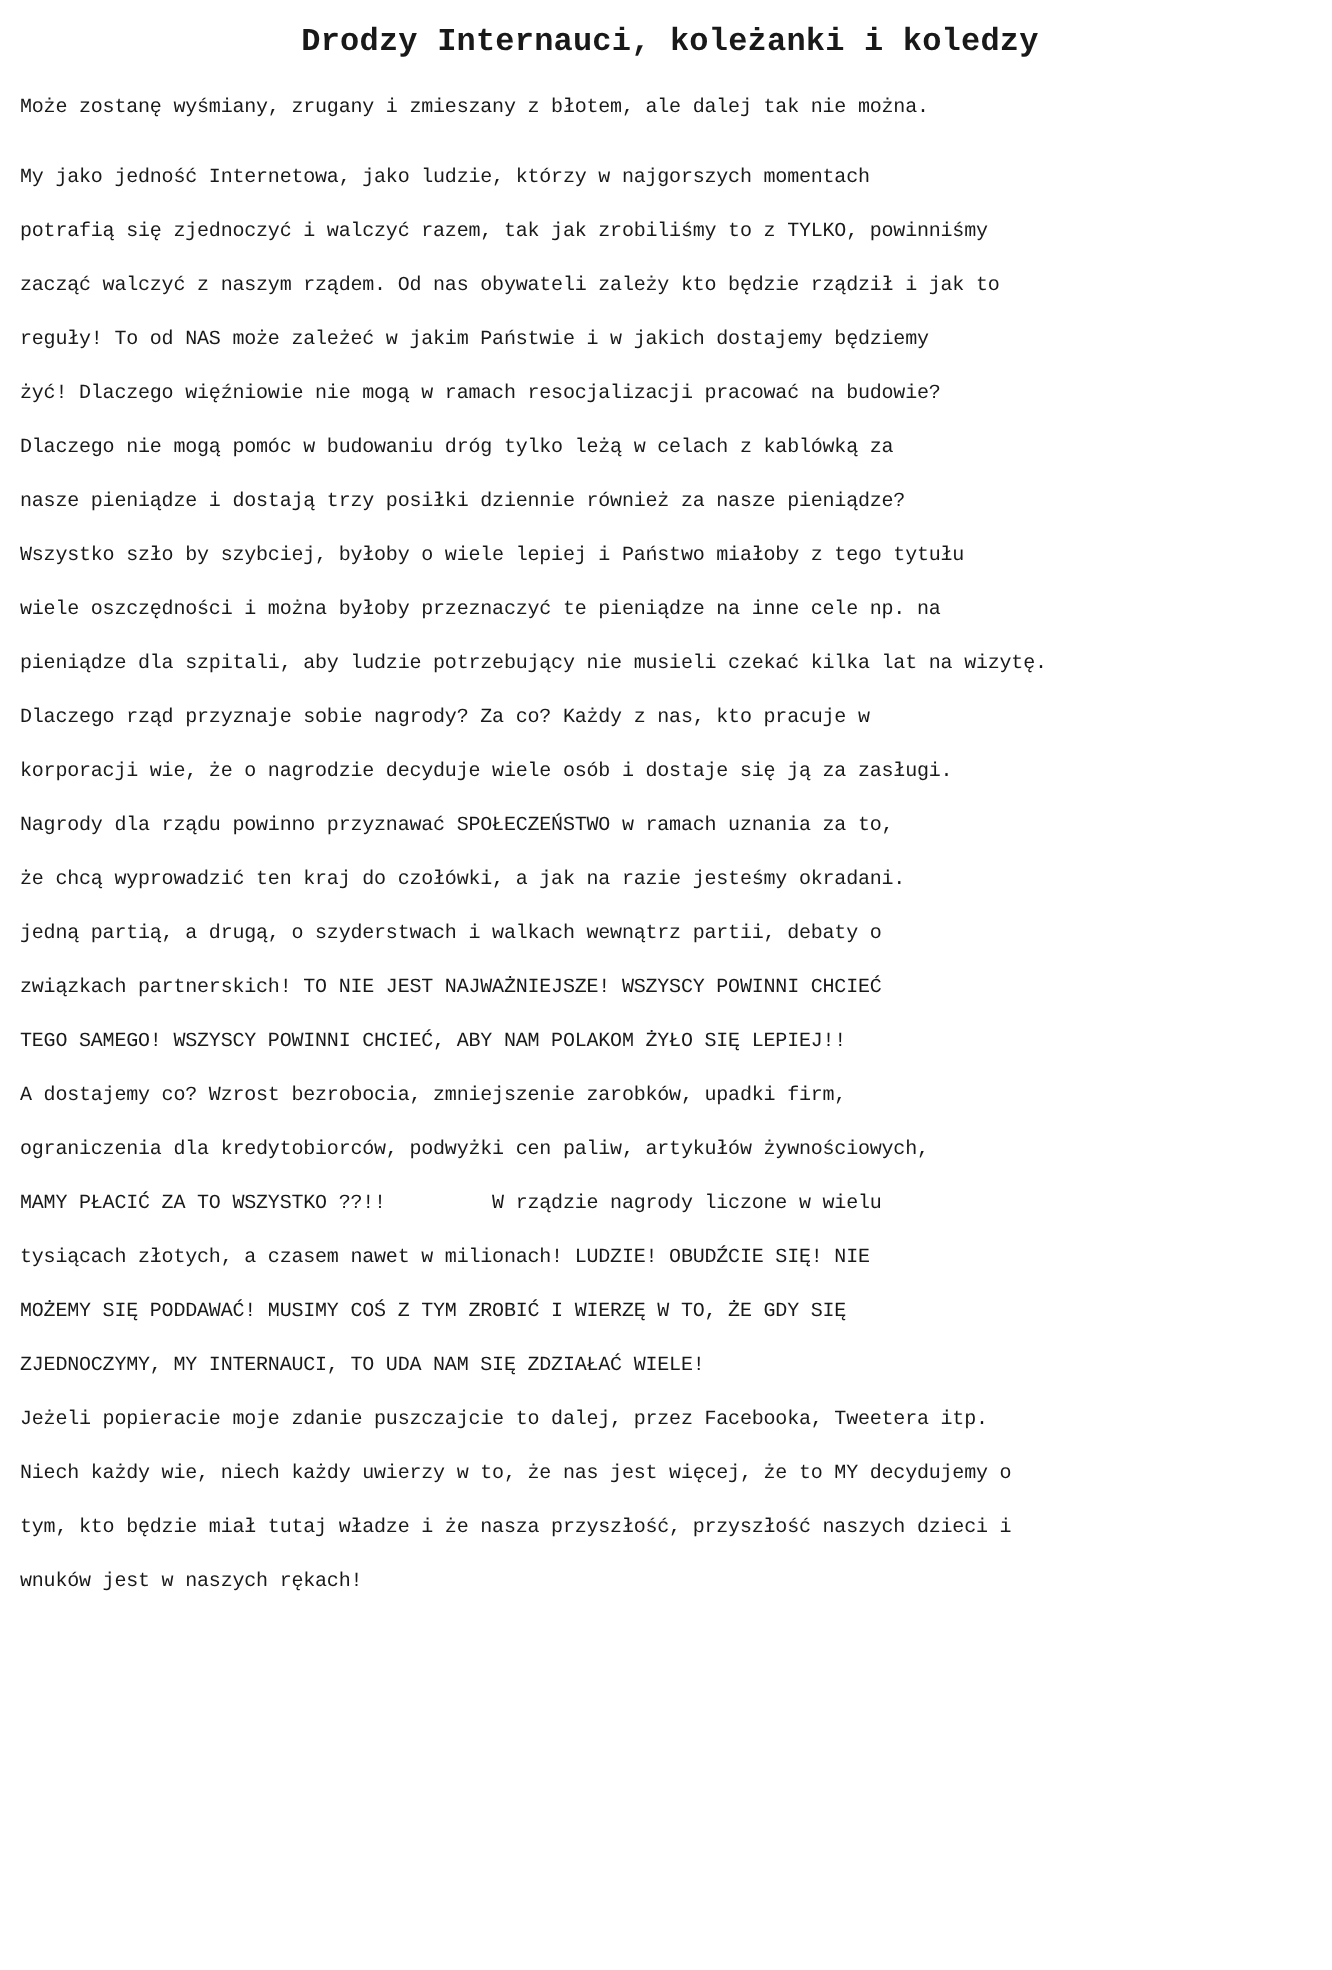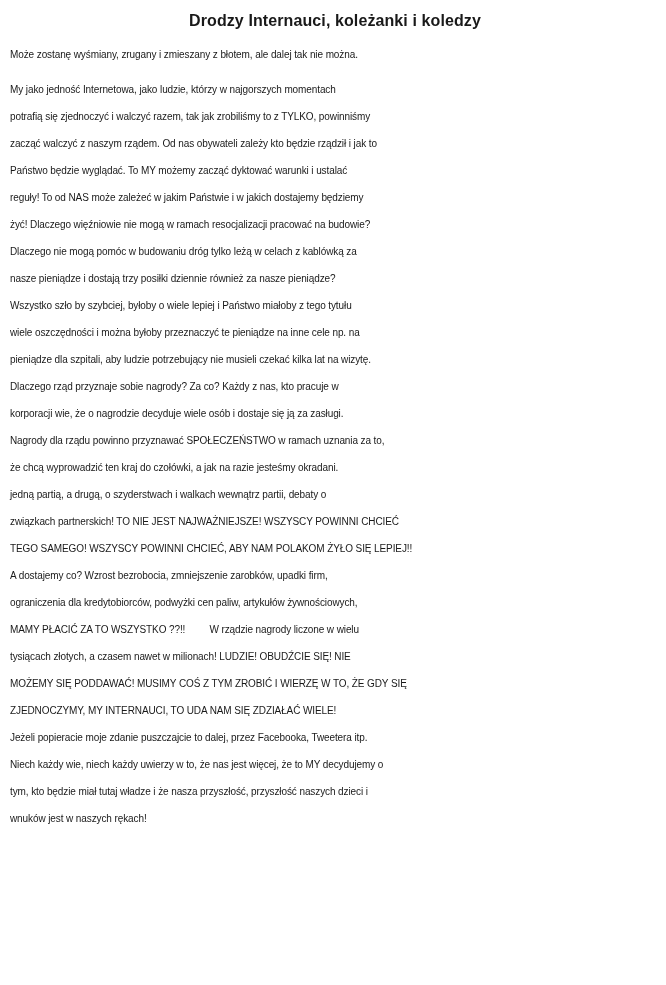--- a/index.html
+++ b/index.html
@@ -12,21 +12,21 @@
     height: 985px;
     overflow: hidden;
   }
   .page {
     box-sizing: border-box;
     width: 666px;
     height: 985px;
     padding: 9px 6px 0 10px;
     background: #ffffff;
     color: #191919;
-    font-family: Liberation Sans, sans-serif;
+    font-family: Liberation Mono, monospace;
     overflow: hidden;
   }
   .title {
     margin: 0;
     font-size: 16px;
     font-weight: bold;
     text-align: center;
     line-height: 24px;
     letter-spacing: 0.1px;
     white-space: pre;
@@ -51,21 +51,20 @@
   <h1 class="title">Drodzy Internauci, koleżanki i koledzy</h1>
 
   <div class="body-block intro">
     <div class="line">Może zostanę wyśmiany, zrugany i zmieszany z błotem, ale dalej tak nie można.</div>
   </div>
 
   <div class="body-block">
       <div class="line">My jako jedność Internetowa, jako ludzie, którzy w najgorszych momentach</div>
       <div class="line">potrafią się zjednoczyć i walczyć razem, tak jak zrobiliśmy to z TYLKO, powinniśmy</div>
       <div class="line">zacząć walczyć z naszym rządem. Od nas obywateli zależy kto będzie rządził i jak to</div>
-      <div class="line">Państwo będzie wyglądać. To MY możemy zacząć dyktować warunki i ustalać</div>
       <div class="line">reguły! To od NAS może zależeć w jakim Państwie i w jakich dostajemy będziemy</div>
       <div class="line">żyć! Dlaczego więźniowie nie mogą w ramach resocjalizacji pracować na budowie?</div>
       <div class="line">Dlaczego nie mogą pomóc w budowaniu dróg tylko leżą w celach z kablówką za</div>
       <div class="line">nasze pieniądze i dostają trzy posiłki dziennie również za nasze pieniądze?</div>
       <div class="line">Wszystko szło by szybciej, byłoby o wiele lepiej i Państwo miałoby z tego tytułu</div>
       <div class="line">wiele oszczędności i można byłoby przeznaczyć te pieniądze na inne cele np. na</div>
       <div class="line">pieniądze dla szpitali, aby ludzie potrzebujący nie musieli czekać kilka lat na wizytę.</div>
       <div class="line">Dlaczego rząd przyznaje sobie nagrody? Za co? Każdy z nas, kto pracuje w</div>
       <div class="line">korporacji wie, że o nagrodzie decyduje wiele osób i dostaje się ją za zasługi.</div>
       <div class="line">Nagrody dla rządu powinno przyznawać SPOŁECZEŃSTWO w ramach uznania za to,</div>

